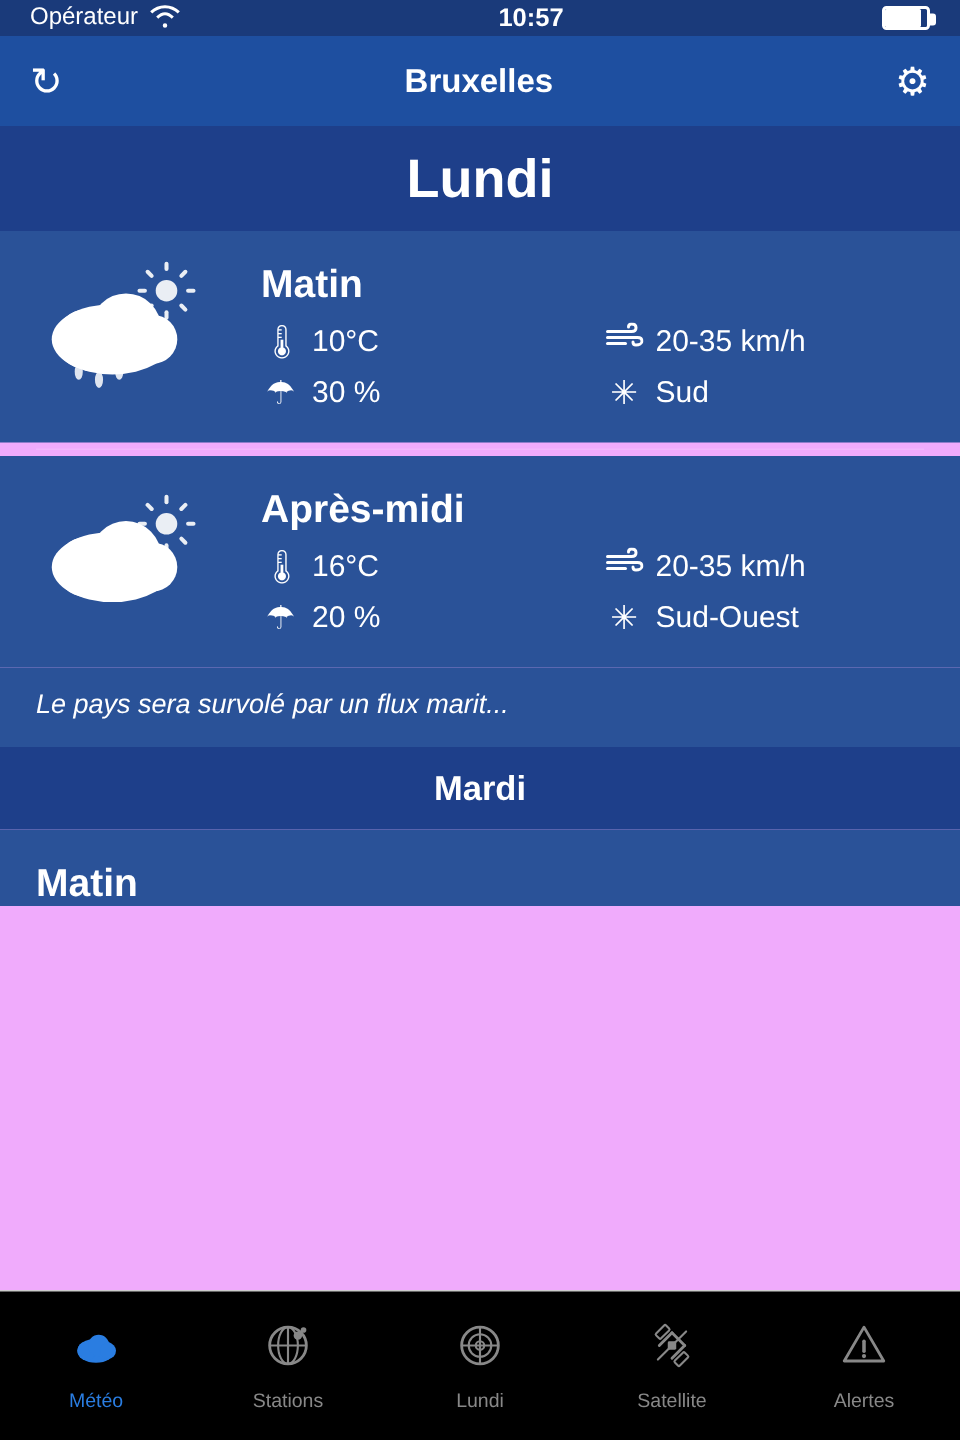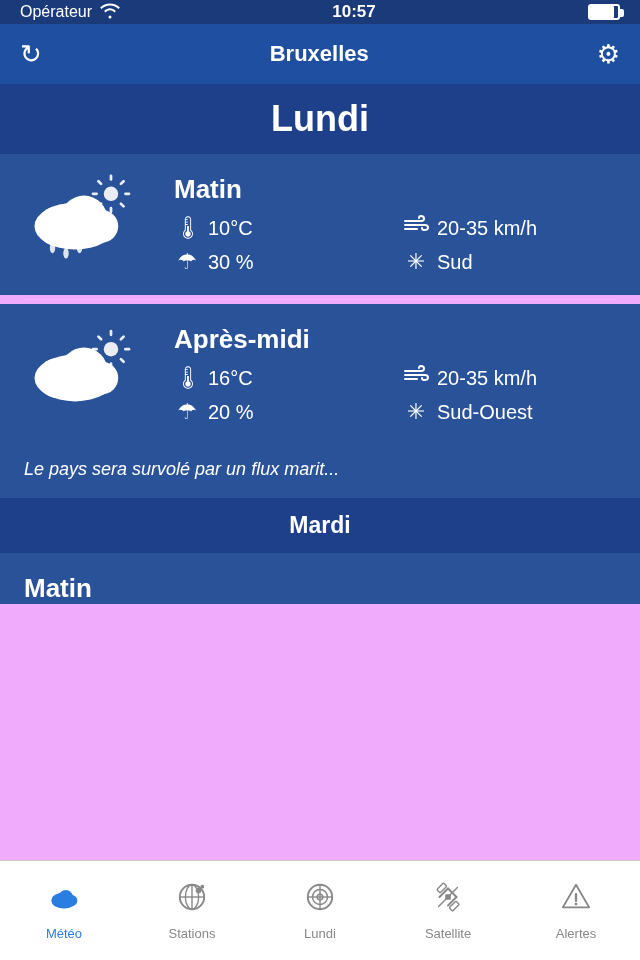--- a/index.html
+++ b/index.html
@@ -185,21 +185,21 @@
       font-weight: 600;
     }
 
     
     #tab-bar {
       position: absolute;
       bottom: 0;
       left: 0;
       width: 640px;
       height: 100px;
-      background: #ffffff;
+      background: #000000;
       border-top: 1px solid #ccc;
       display: flex;
       align-items: center;
     }
 
     .tab-item {
       flex: 1;
       display: flex;
       flex-direction: column;
       align-items: center;

